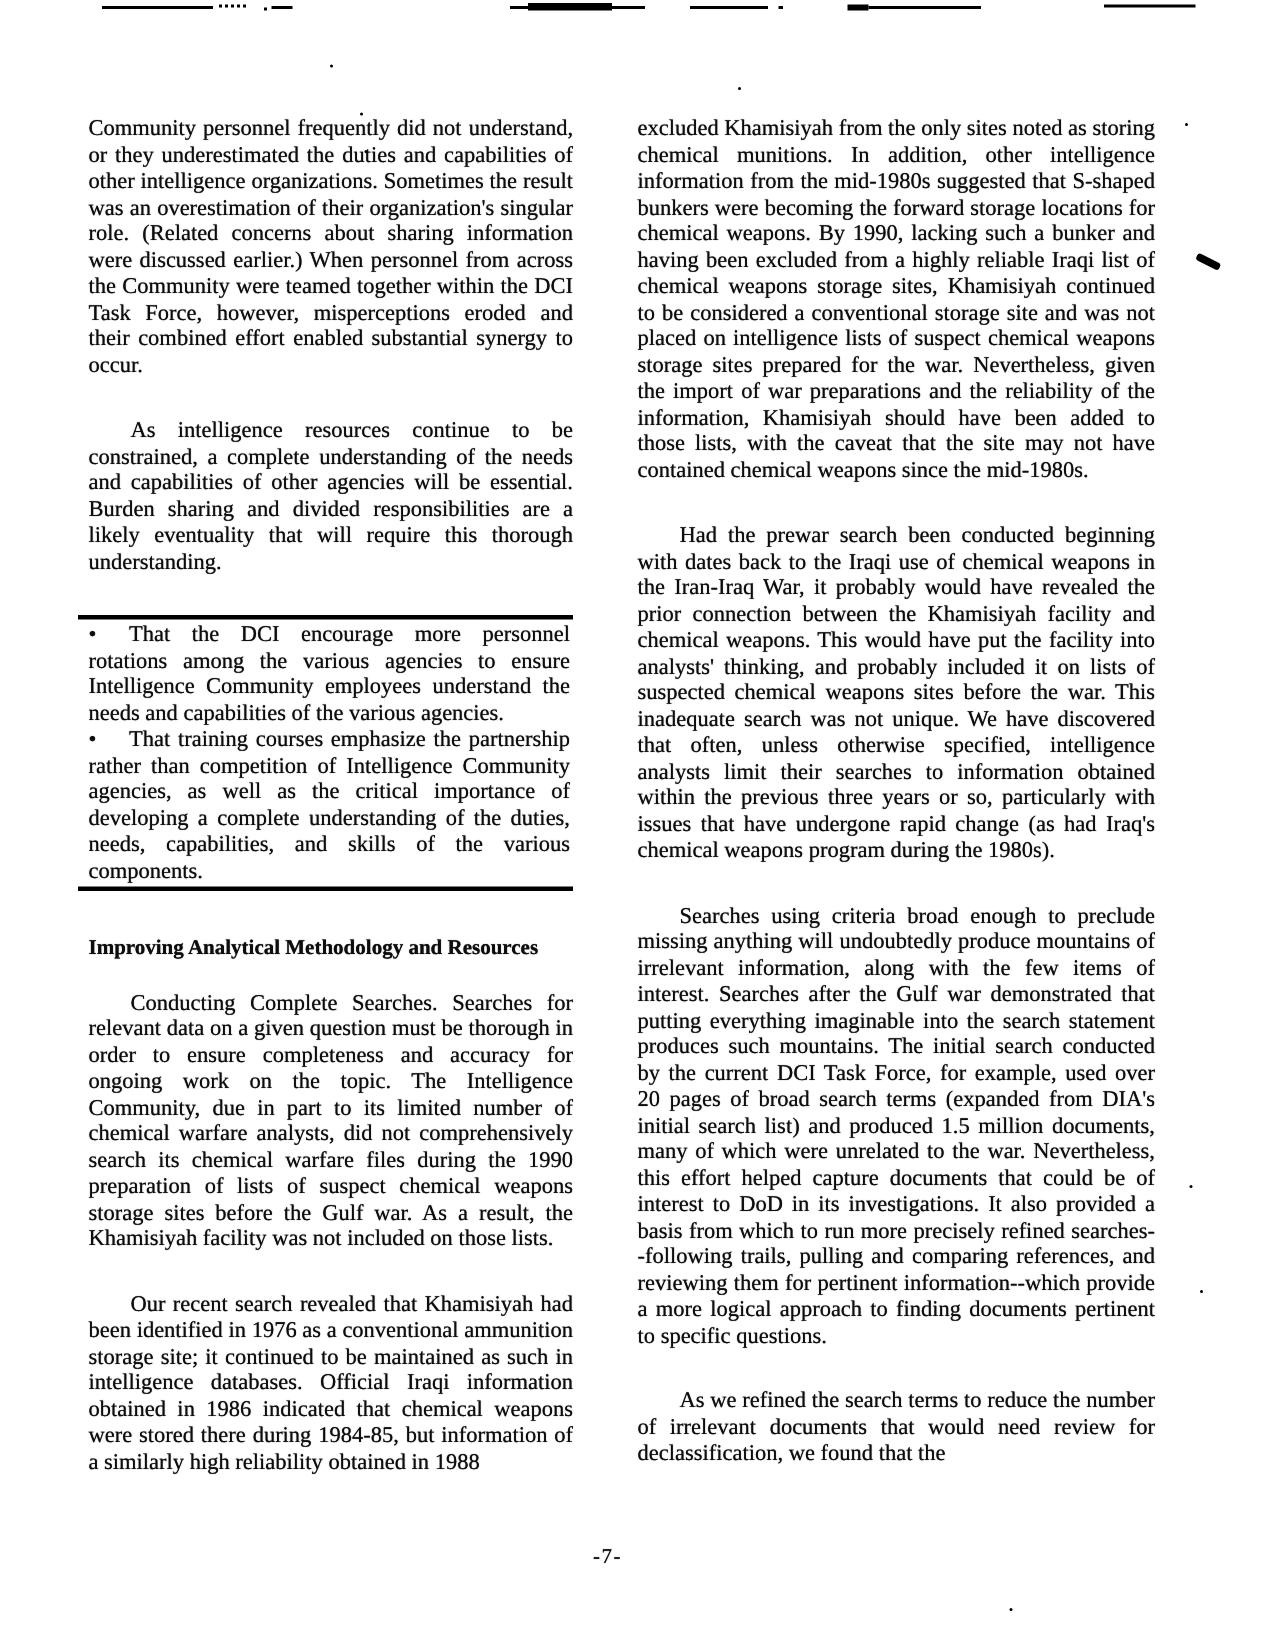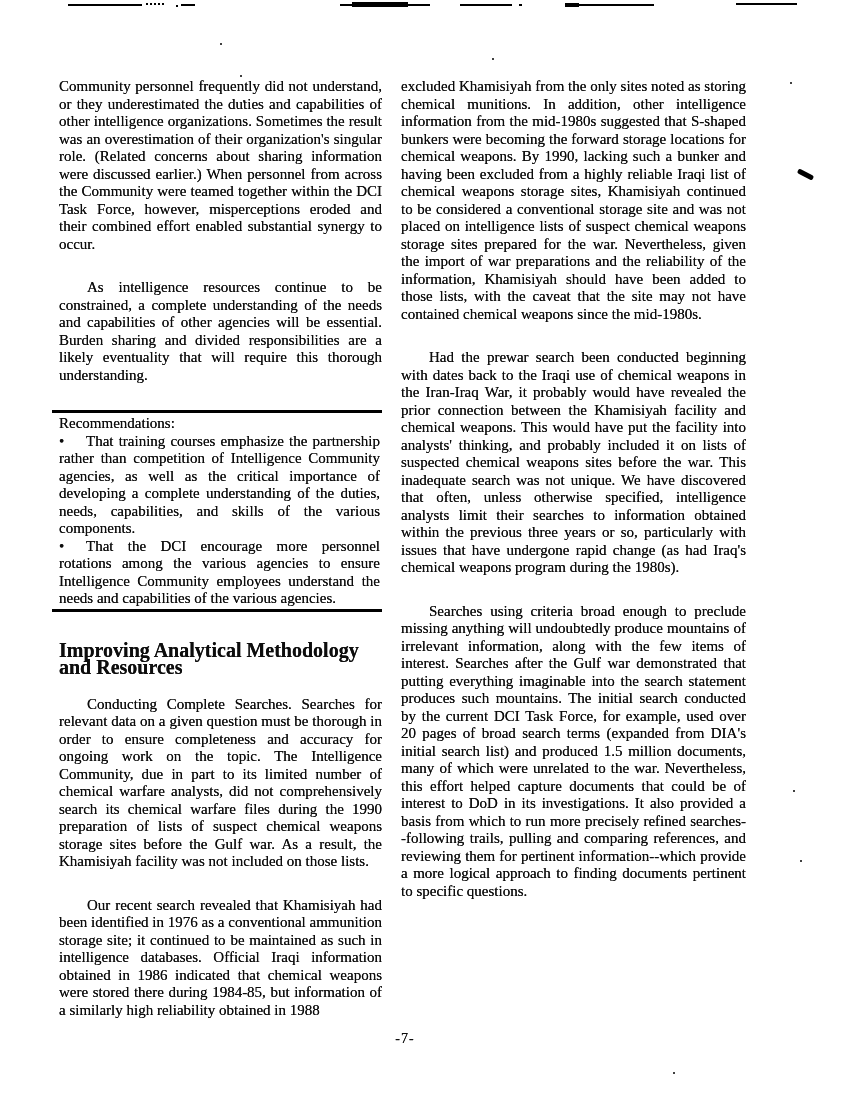--- a/index.html
+++ b/index.html
@@ -23,37 +23,37 @@
     border-radius:2px; transform:rotate(27deg);
   }
 
   .col {
     position:absolute; top:78px;
     font-size:15px; line-height:17.5px;
     text-align:justify;
     text-shadow:0 0 0.6px rgba(0,0,0,0.85);
   }
   .col-left  { left:59px;  width:323px; }
-  .col-right { left:401px; width:345px; }
+  .col-right { left:425px; width:345px; }
 
   p.para { margin:0 0 26px 0; }
   .indent { text-indent:28px; }
 
   .rec-box {
     border-top:3px solid #000;
     border-bottom:3px solid #000;
     margin:4px 0 30px -7px;
     padding:2px 2px 1px 7px;
   }
   .rec-title { margin:0; }
   p.rec-item { margin:0; }
   .bullet { display:inline-block; width:27px; }
 
   h2.heading {
-    font-size:20px; line-height:17.5px;
+    font-size:14px; line-height:17.5px;
     font-weight:bold; margin:0 0 19px 0;
     text-align:left;
   }
   .underline {
     text-decoration-thickness:1.5px;
     text-underline-offset:2px;
   }
 
   .footer {
     position:absolute; left:345px; top:1031px; width:120px;
@@ -88,32 +88,32 @@
     <div class="speck" style="left:800px;top:860px"></div>
     <div class="speck" style="left:673px;top:1072px"></div>
     <div class="tick"></div>
   </div>
 
   <div class="col col-left">
     <p class="para">Community personnel frequently did not understand, or they underestimated the duties and capabilities of other intelligence organizations.  Sometimes the result was an overestimation of their organization's singular role.  (Related concerns about sharing information were discussed earlier.)  When personnel from across the Community were teamed together within the DCI Task Force, however, misperceptions eroded and their combined effort enabled substantial synergy to occur.</p>
     <p class="para indent">As intelligence resources continue to be constrained, a complete understanding of the needs and capabilities of other agencies will be essential.  Burden sharing and divided responsibilities are a likely eventuality that will require this thorough understanding.</p>
 
     <div class="rec-box">
-      <div class="rec-title">Recommendations:</div>
+      <p class="rec-item"><span class="bullet">•</span><span>That the DCI encourage more personnel rotations among the various agencies to ensure Intelligence Community employees understand the needs and capabilities of the various agencies.</span></p>
       <p class="rec-item"><span class="bullet">•</span><span>That training courses emphasize the partnership rather than competition of Intelligence Community agencies, as well as the critical importance of developing a complete understanding of the duties, needs, capabilities, and skills of the various components.</span></p>
-      <p class="rec-item"><span class="bullet">•</span><span>That the DCI encourage more personnel rotations among the various agencies to ensure Intelligence Community employees understand the needs and capabilities of the various agencies.</span></p>
     </div>
 
     <h2 class="heading">Improving Analytical Methodology and Resources</h2>
 
     <p class="para indent"><span class="underline">Conducting Complete Searches.</span> <span>  Searches for relevant data on a given question must be thorough in order to ensure completeness and accuracy for ongoing work on the topic.  The Intelligence Community, due in part to its limited number of chemical warfare analysts, did not comprehensively search its chemical warfare files during the 1990 preparation of lists of suspect chemical weapons storage sites before the Gulf war.  As a result, the Khamisiyah facility was not included on those lists.</span></p>
 
     <p class="para indent">Our recent search revealed that Khamisiyah had been identified in 1976 as a conventional ammunition storage site; it continued to be maintained as such in intelligence databases. Official Iraqi information obtained in 1986 indicated that chemical weapons were stored there during 1984-85, but information of a similarly high reliability obtained in 1988</p>
   </div>
 
   <div class="col col-right">
     <p class="para">excluded Khamisiyah from the only sites noted as storing chemical munitions.  In addition, other intelligence information from the mid-1980s suggested that S-shaped bunkers were becoming the forward storage locations for chemical weapons.  By 1990, lacking such a bunker and having been excluded from a highly reliable Iraqi list of chemical weapons storage sites, Khamisiyah continued to be considered a conventional storage site and was not placed on intelligence lists of suspect chemical weapons storage sites prepared for the war.  Nevertheless, given the import of war preparations and the reliability of the information, Khamisiyah should have been added to those lists, with the caveat that the site may not have contained chemical weapons since the mid-1980s.</p>
     <p class="para indent">Had the prewar search been conducted beginning with dates back to the Iraqi use of chemical weapons in the Iran-Iraq War, it probably would have revealed the prior connection between the Khamisiyah facility and chemical weapons.  This would have put the facility into analysts' thinking, and probably included it on lists of suspected chemical weapons sites before the war.  This inadequate search was not unique.  We have discovered that often, unless otherwise specified, intelligence analysts limit their searches to information obtained within the previous three years or so, particularly with issues that have undergone rapid change (as had Iraq's chemical weapons program during the 1980s).</p>
     <p class="para indent">Searches using criteria broad enough to preclude missing anything will undoubtedly produce mountains of irrelevant information, along with the few items of interest.  Searches after the Gulf war demonstrated that putting everything imaginable into the search statement produces such mountains.  The initial search conducted by the current DCI Task Force, for example, used over 20 pages of broad search terms (expanded from DIA's initial search list) and produced 1.5 million documents, many of which were unrelated to the war.  Nevertheless, this effort helped capture documents that could be of interest to DoD in its investigations.  It also provided a basis from which to run more precisely refined searches--following trails, pulling and comparing references, and reviewing them for pertinent information--which provide a more logical approach to finding documents pertinent to specific questions.</p>
+    <p class="para indent">As we refined the search terms to reduce the number of irrelevant documents that would need review for declassification, we found that the</p>
   </div>
 
   <div class="footer">-7-</div>
 </div>
 
 </body></html>

